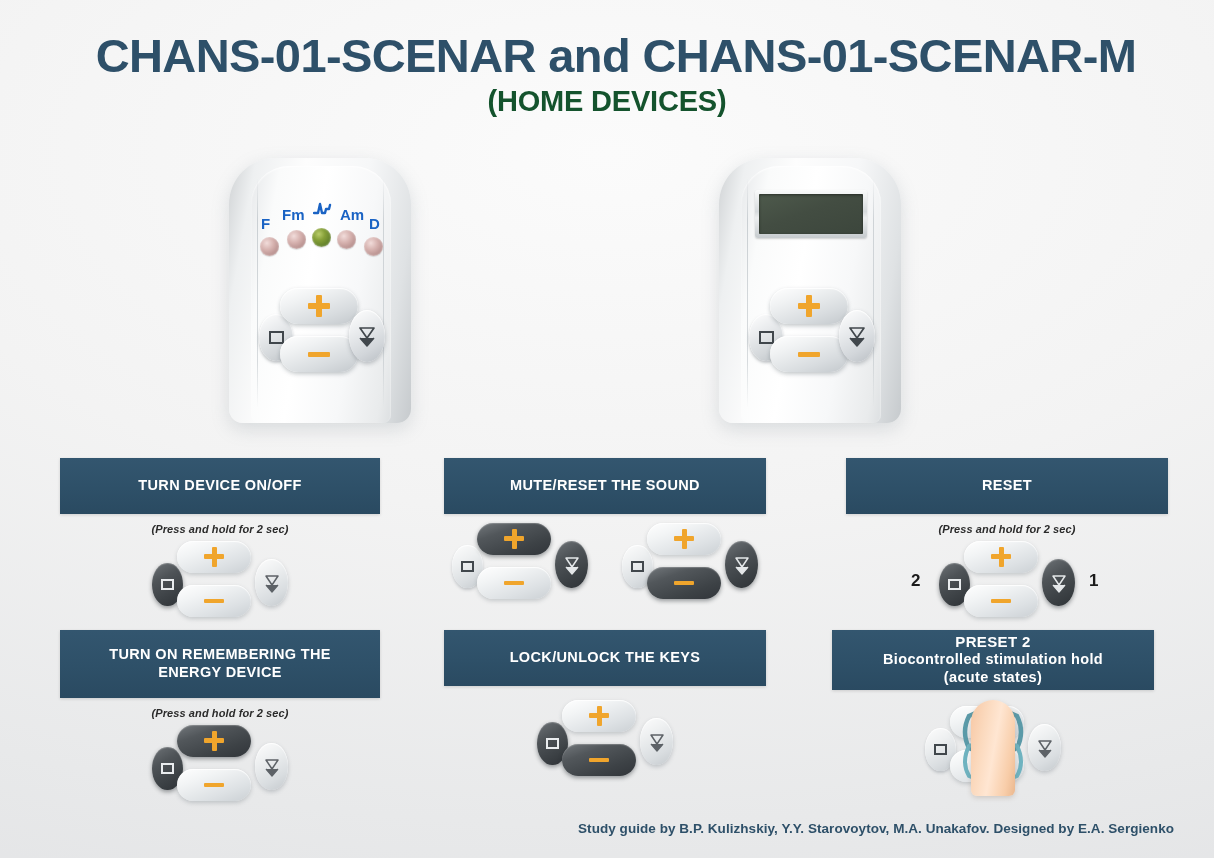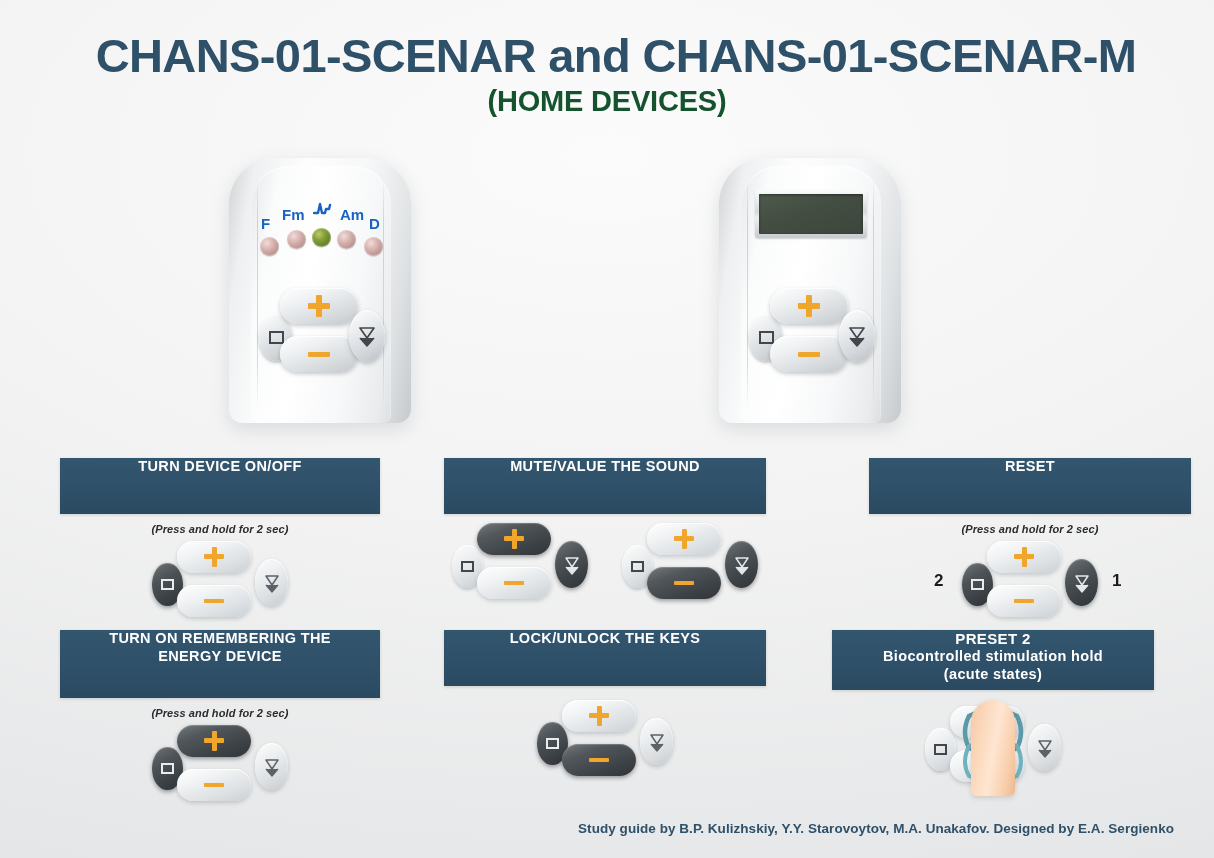--- a/index.html
+++ b/index.html
@@ -103,21 +103,21 @@
   .plus-glyph i{position:absolute;background:#f0a52c;border-radius:1px;}
   .plus-glyph i:first-child{left:0;top:8px;width:22px;height:6px;}
   .plus-glyph i:last-child{left:8px;top:0;width:6px;height:22px;}
   .minus-glyph{width:22px;height:5px;background:#f0a52c;border-radius:1px;}
 
   
   .panel{position:absolute;}
   .panel-head{
     background:linear-gradient(180deg,#33566f 0%,#2e5068 55%,#2a4a61 100%);
     color:#ffffff;text-align:center;
-    display:flex;align-items:flex-start;justify-content:center;
+    display:flex;align-items:center;justify-content:center;
     box-shadow:0 1px 3px rgba(0,0,0,.14);
   }
   .panel-head .ht{font-size:14.5px;font-weight:bold;letter-spacing:.35px;line-height:1.22;}
   .panel-head .ht .l2{font-weight:bold;}
   .hold-note{
     text-align:center;font-size:11px;font-style:italic;font-weight:bold;
     color:#2b2b2b;margin-top:9px;letter-spacing:.1px;
   }
   .diagram-area{position:relative;width:100%;}
 
@@ -318,21 +318,21 @@
           </svg>
         </span>
       </div>
     </div>
   </div>
 </div>
 
 <div class="panel" style="left:444px;top:458px;width:322px;">
   <div class="panel-head" style="height:56px;">
     <div class="ht">
-      <div>MUTE/VALUE THE SOUND</div>
+      <div>MUTE/RESET THE SOUND</div>
     </div>
   </div>
   <div class="hold-note"></div>
   <div class="diagram-area" style="height:84px;margin-top:4px;">
     <div class="mini" style="left:8px;top:0;">
       <div class="mk mk-sq">
         <span class="glyph">
             <span class="m-sq-glyph"></span>
           </span>
       </div>
@@ -382,21 +382,21 @@
           <svg width="20" height="24" viewBox="0 0 20 24">
             <path d="M4 5 L16 5 L10 14 Z" fill="none" stroke="#e4e7e9" stroke-width="1.5" stroke-linejoin="round"></path>
             <path d="M4 14 L10 21 L16 14" fill="#e4e7e9" stroke="#e4e7e9" stroke-width="1.3" stroke-linejoin="round"></path>
           </svg>
         </span>
       </div>
     </div>
   </div>
 </div>
 
-<div class="panel" style="left:869px;top:458px;width:322px;">
+<div class="panel" style="left:846px;top:458px;width:322px;">
   <div class="panel-head" style="height:56px;">
     <div class="ht">
       <div>RESET</div>
     </div>
   </div>
   <div class="hold-note">(Press and hold for 2 sec)</div>
   <div class="diagram-area" style="height:84px;margin-top:6px;">
     <div class="mini" style="left:93px;top:0;">
       <span class="step-num" style="left:-28px;top:30px;">2</span>
       <span class="step-num" style="left:150px;top:30px;">1</span>

